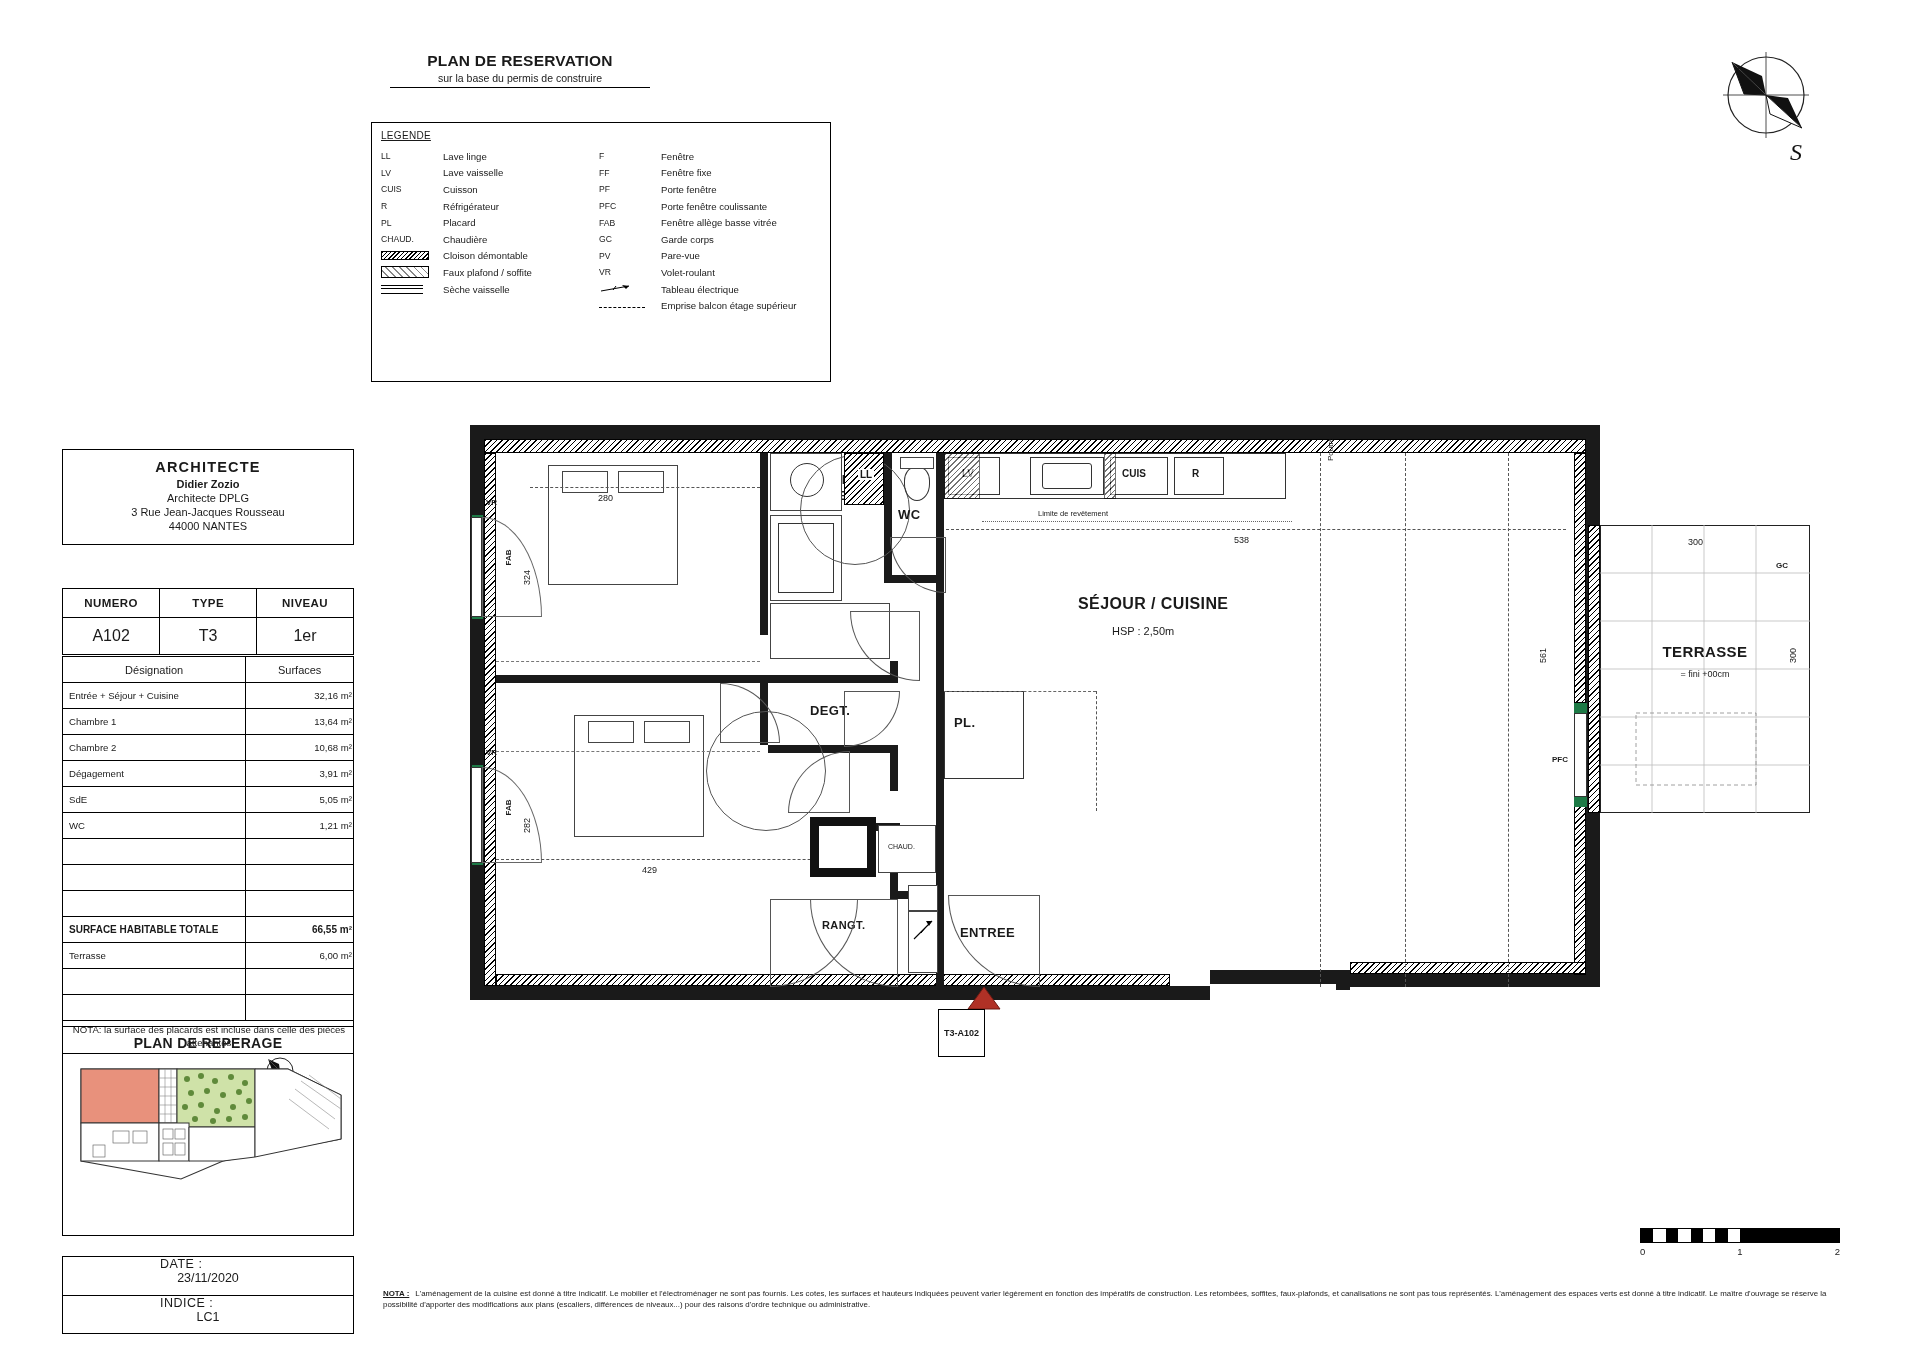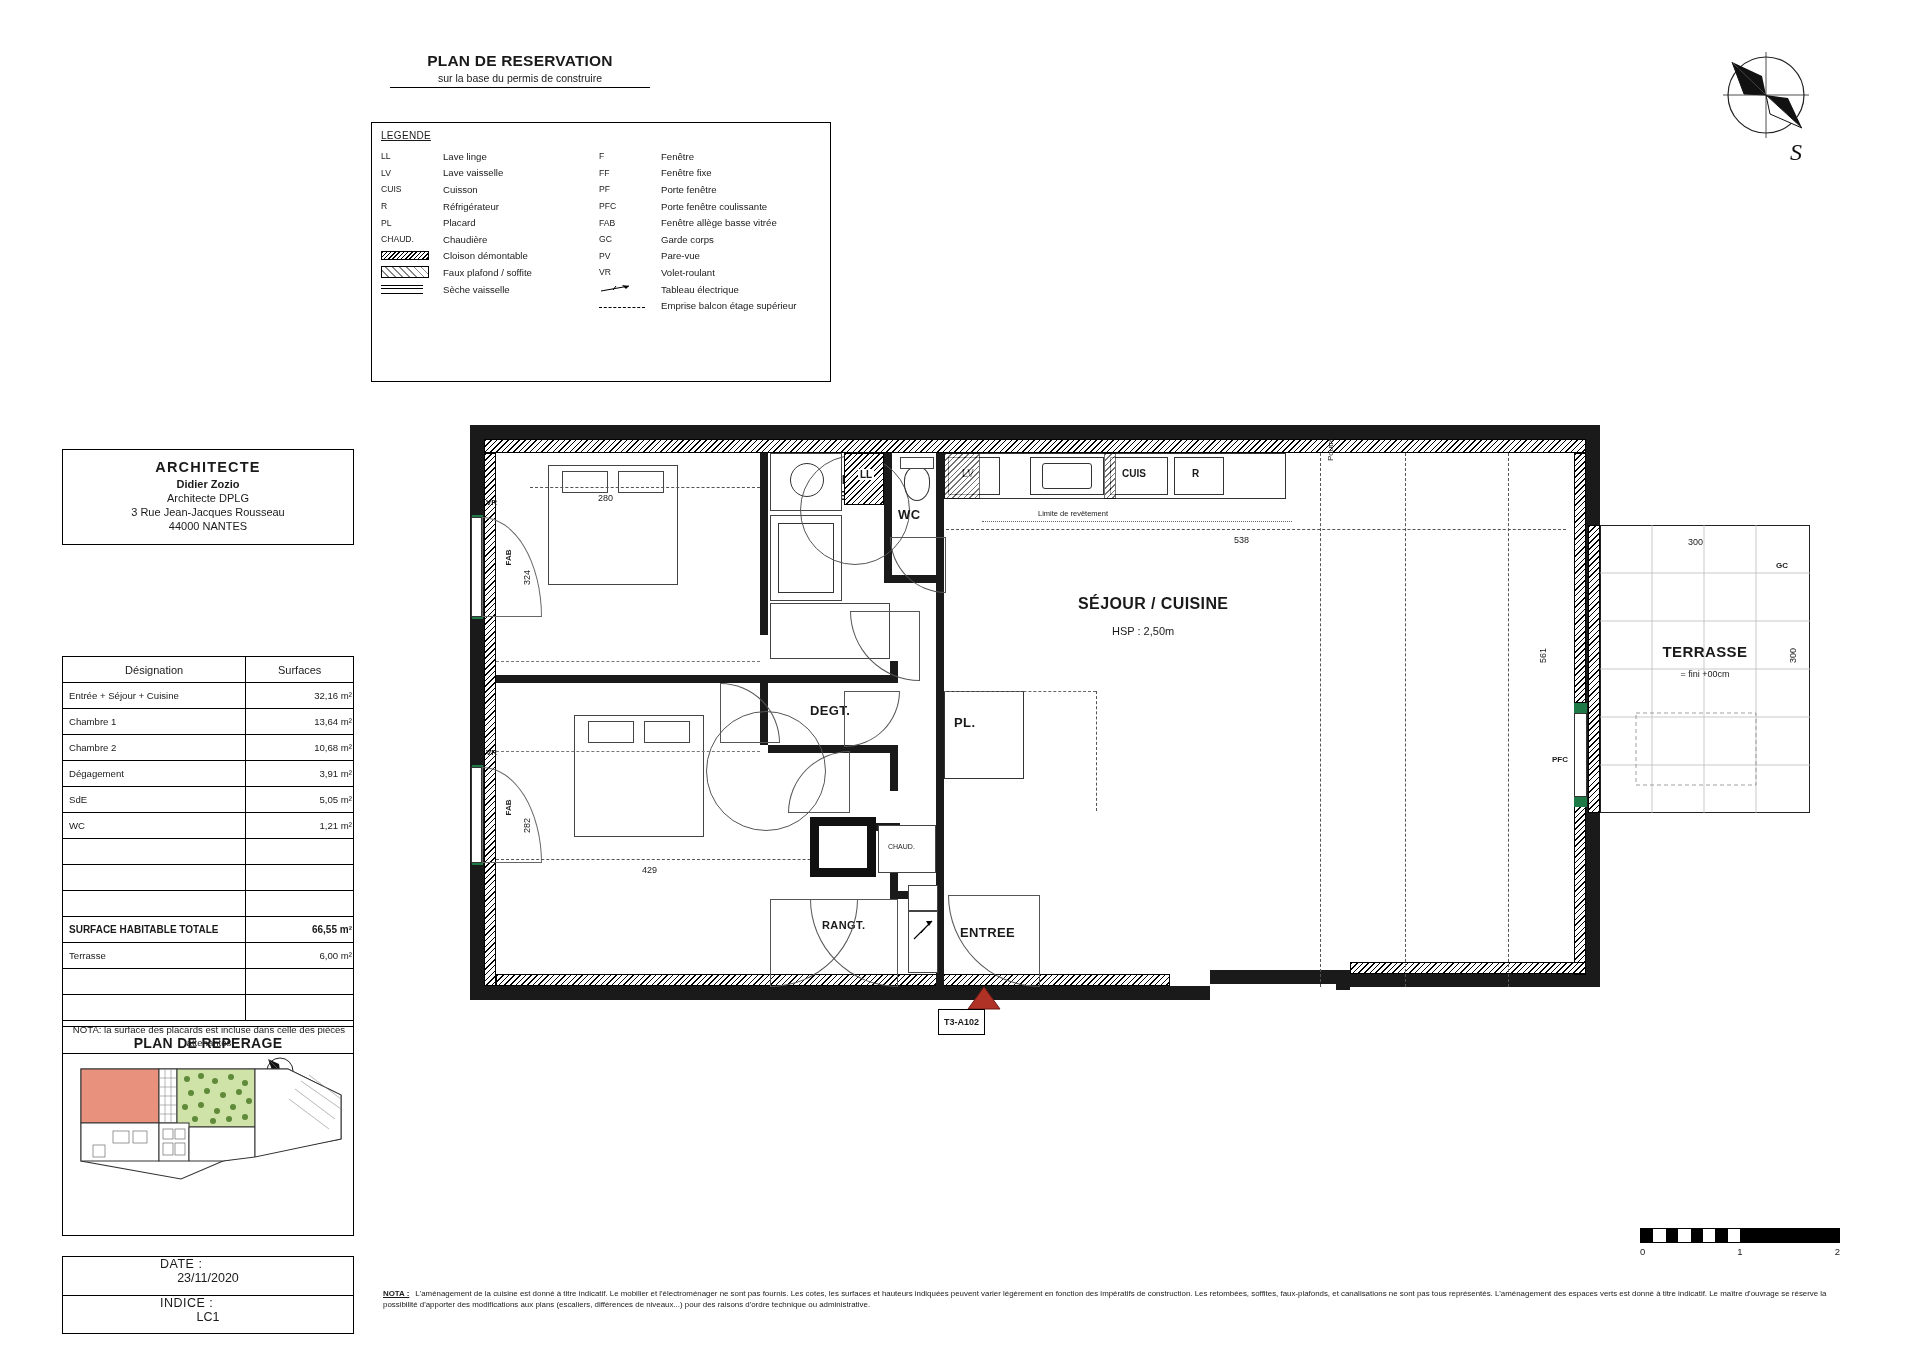--- a/index.html
+++ b/index.html
@@ -92,21 +92,21 @@
   .thin{position:absolute;border:1px solid #333;box-sizing:border-box;}
   .dash{position:absolute;border-left:1px dashed #555;}
   .dashh{position:absolute;border-top:1px dashed #555;}
   .furn{position:absolute;border:1.1px solid #444;box-sizing:border-box;background:#fff;}
   .dim{position:absolute;font-size:9px;}
   .dimv{position:absolute;font-size:9px;transform:rotate(-90deg);transform-origin:left top;}
   .hatchwall{background:repeating-linear-gradient(135deg,#000 0 1px,#fff 1px 4px);border:1px solid #000;box-sizing:border-box;position:absolute;}
   .green{position:absolute;background:#1d7a46;}
   .door-arc{position:absolute;border:1px solid #555;border-radius:50%;box-sizing:border-box;}
   .small-lbl{position:absolute;font-size:8.5px;}
-  .tbl-lbl{position:absolute;font-size:9px;font-weight:bold;border:1px solid #000;background:#fff;padding:7px 5px;}
+  .tbl-lbl{position:absolute;font-size:9px;font-weight:bold;border:1px solid #000;background:#fff;padding:18px 5px;}
 </style>
 </head>
 <body>
 
 <div class="sheet">
 
   <div class="abs" id="title-block">
     <div class="t1">PLAN DE RESERVATION</div>
     <div class="t2">sur la base du permis de construire</div>
     <div class="rule"></div>
@@ -227,20 +227,34 @@
   </div>
 
   <div class="abs bx" id="architect">
     <div class="a1">ARCHITECTE</div>
     <div class="a2">Didier Zozio</div>
     <div class="a3">Architecte DPLG</div>
     <div class="a3">3 Rue Jean-Jacques Rousseau</div>
     <div class="a3">44000 NANTES</div>
   </div>
 
+  <table class="abs" id="num-table">
+    <tbody>
+        <tr>
+      <th style="width:33.4%">NUMERO</th>
+      <th style="width:33.3%">TYPE</th>
+      <th style="width:33.3%">NIVEAU</th>
+    </tr>
+    <tr>
+      <td>A102</td>
+      <td>T3</td>
+      <td>1er</td>
+    </tr>
+  </tbody>
+    </table>
 
   <table class="abs" id="surf-table">
     <tbody>
         <tr>
       <th style="width:63%;text-align:center">Désignation</th>
       <th style="width:37%;text-align:center">Surfaces</th>
     </tr>
     <tr>
           <td>Entrée + Séjour + Cuisine</td>
           <td class="val">32,16 m²</td>

